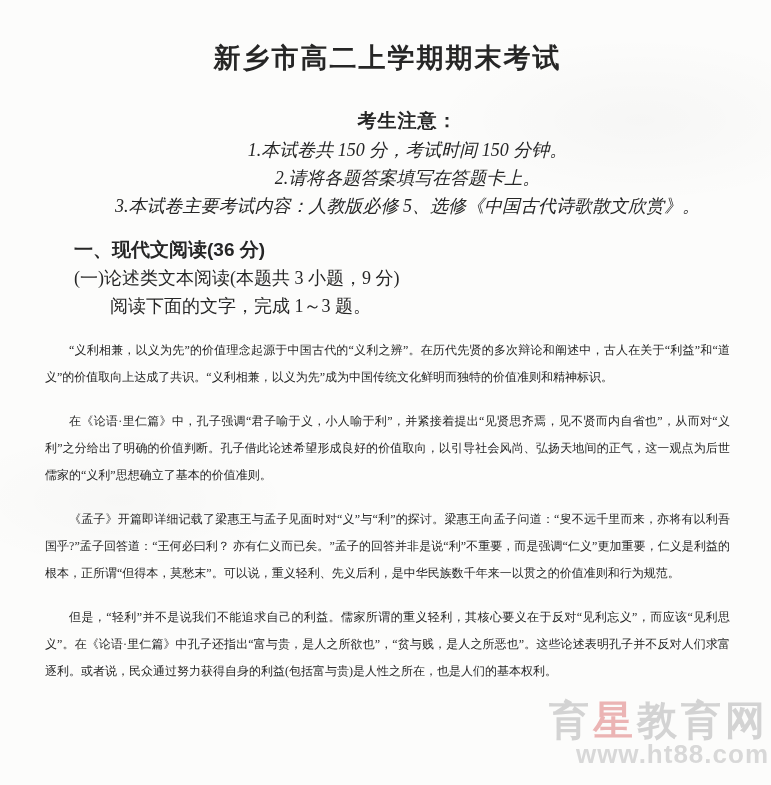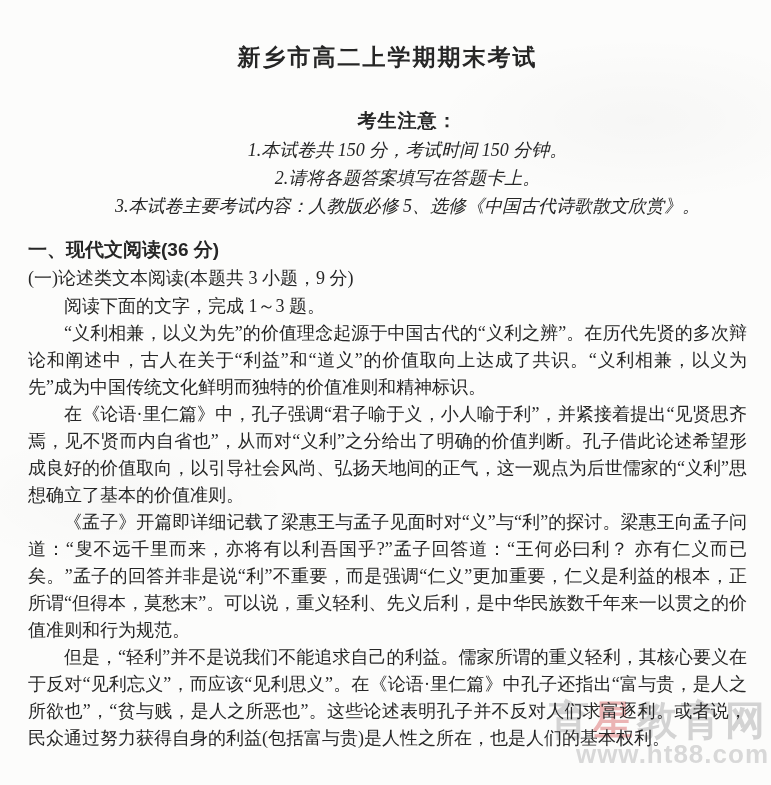--- a/index.html
+++ b/index.html
@@ -13,53 +13,53 @@
       #fcfcfb;
     overflow:hidden;
     font-family:"Liberation Serif","DejaVu Serif",serif;
     color:#262626;
   }
   .content { position:relative; z-index:1; padding:0 24px 0 28px; }
 
   .exam-title {
     margin:40px 0 0 0;
     text-align:center;
-    font-size:23px; line-height:36px;
+    font-size:27px; line-height:36px;
     font-weight:bold;
     letter-spacing:2px;
   }
   .subject-title {
     margin:6px 0 0 0;
     text-align:center;
     font-size:34px; line-height:44px;
     font-weight:bold;
     letter-spacing:1px;
   }
 
   .notice { margin-top:30px; margin-left:40px;text-align:center; }
   .notice-heading {
     font-weight:bold;
     font-size:19px; line-height:30px;
     font-family:"Liberation Sans","DejaVu Sans",sans-serif;
     letter-spacing:1px;
   }
   .notice-item { font-size:18px; line-height:28px;font-style:italic; }
 
-  .section-block { margin-top:16px; }
+  .section-block { margin-top:16px;margin-left:46px; }
   .section-heading {
     font-weight:bold;
     font-size:19px; line-height:28px;
     font-family:"Liberation Sans","DejaVu Sans",sans-serif;
   }
   .subsection-heading { font-size:18px; line-height:28px; }
   .instruction { font-size:18px; line-height:28px; text-indent:2em; }
 
   .passage p {
-    margin:0;
-    font-size:18px; line-height:27px;
+    margin:17px;
+    font-size:12px; line-height:27px;
     text-indent:2em;
     text-align:justify;
   }
 
   .watermark {
     position:absolute;
     right:2px; bottom:18px;
     z-index:0;
     text-align:right;
     pointer-events:none;

